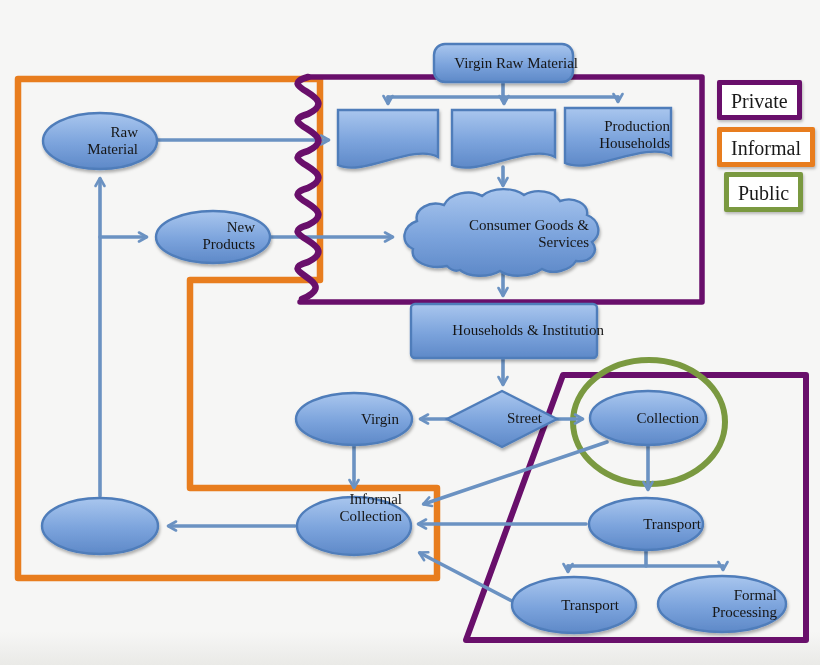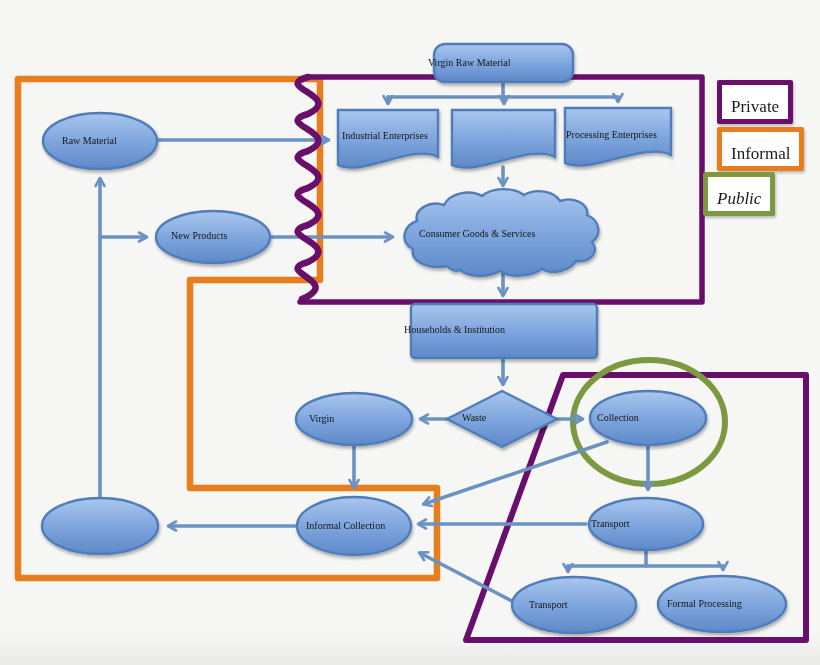--- a/index.html
+++ b/index.html
@@ -4,26 +4,26 @@
 <style>
   html,body{margin:0;padding:0;background:#f6f6f4;}
   .stage{
     position:relative;width:820px;height:665px;overflow:hidden;
     background:linear-gradient(#f6f6f5 0%,#f6f6f5 95%,#eaeae7 100%);
     font-family:"Liberation Serif","DejaVu Serif",serif;
   }
   .stage svg{position:absolute;left:0;top:0;}
   .node-label{
     position:absolute;transform:translate(-50%,-50%);
-    text-align:left;font-size:10px;line-height:1.12;color:#161616;
+    text-align:right;font-size:15px;line-height:1.12;color:#161616;
     pointer-events:none;white-space:normal;
   }
   .legend-item{
     position:absolute;background:#ffffff;border:5px solid #000;border-radius:2px;
-    padding:12px 9px 2px 9px;font-size:17px;color:#1a1a1a;
+    padding:5px 9px 2px 9px;font-size:20px;color:#1a1a1a;
     box-shadow:1px 2px 3px rgba(0,0,0,0.25);
   }
   .legend-private{border-color:#690f6b;}
   .legend-informal{border-color:#e87d1e;}
   .legend-public{border-color:#7a9940;}
 </style>
 </head>
 <body>
 
 <div class="stage">
@@ -101,31 +101,30 @@
       <ellipse cx="574" cy="605" rx="62" ry="28"></ellipse>
       <ellipse cx="722" cy="604" rx="64" ry="28"></ellipse>
       <ellipse cx="354" cy="526" rx="57" ry="29"></ellipse>
       <ellipse cx="100" cy="526" rx="58" ry="28"></ellipse>
       <ellipse cx="100" cy="141" rx="57" ry="28"></ellipse>
       <ellipse cx="213" cy="237" rx="57" ry="26"></ellipse>
     </g>
   </svg>
 
   <div class="node-label" style="left:503px;top:63px;width:150px">Virgin Raw Material</div>
-  <div class="node-label" style="left:388px;top:136px;width:92px">Industrial Enterprises</div>
-  <div class="node-label" style="left:618px;top:135px;width:104px">Processing Enterprises</div>
+  <div class="node-label" style="left:618px;top:135px;width:104px">Production Households</div>
   <div class="node-label" style="left:504px;top:234px;width:170px">Consumer Goods &amp; Services</div>
   <div class="node-label" style="left:504px;top:330px;width:200px">Households &amp; Institution</div>
-  <div class="node-label" style="left:502px;top:418px;width:80px">Waste</div>
+  <div class="node-label" style="left:502px;top:418px;width:80px">Street</div>
   <div class="node-label" style="left:354px;top:419px;width:90px">Virgin</div>
   <div class="node-label" style="left:648px;top:418px;width:102px">Collection</div>
   <div class="node-label" style="left:646px;top:524px;width:110px">Transport</div>
   <div class="node-label" style="left:574px;top:605px;width:90px">Transport</div>
   <div class="node-label" style="left:722px;top:604px;width:110px">Formal Processing</div>
-  <div class="node-label" style="left:354px;top:526px;width:96px">Informal Collection</div>
+  <div class="node-label" style="left:354px;top:508px;width:96px">Informal Collection</div>
   <div class="node-label" style="left:100px;top:141px;width:76px">Raw Material</div>
   <div class="node-label" style="left:213px;top:236px;width:84px">New Products</div>
 
   <div class="legend-item legend-private" style="left:717px;top:80px;">Private</div>
   <div class="legend-item legend-informal" style="left:717px;top:127px;">Informal</div>
-  <div class="legend-item legend-public" style="left:703px;top:172px;font-style:italic;">Public</div>
+  <div class="legend-item legend-public" style="left:724px;top:172px;">Public</div>
 
 </div>
 
 </body></html>

